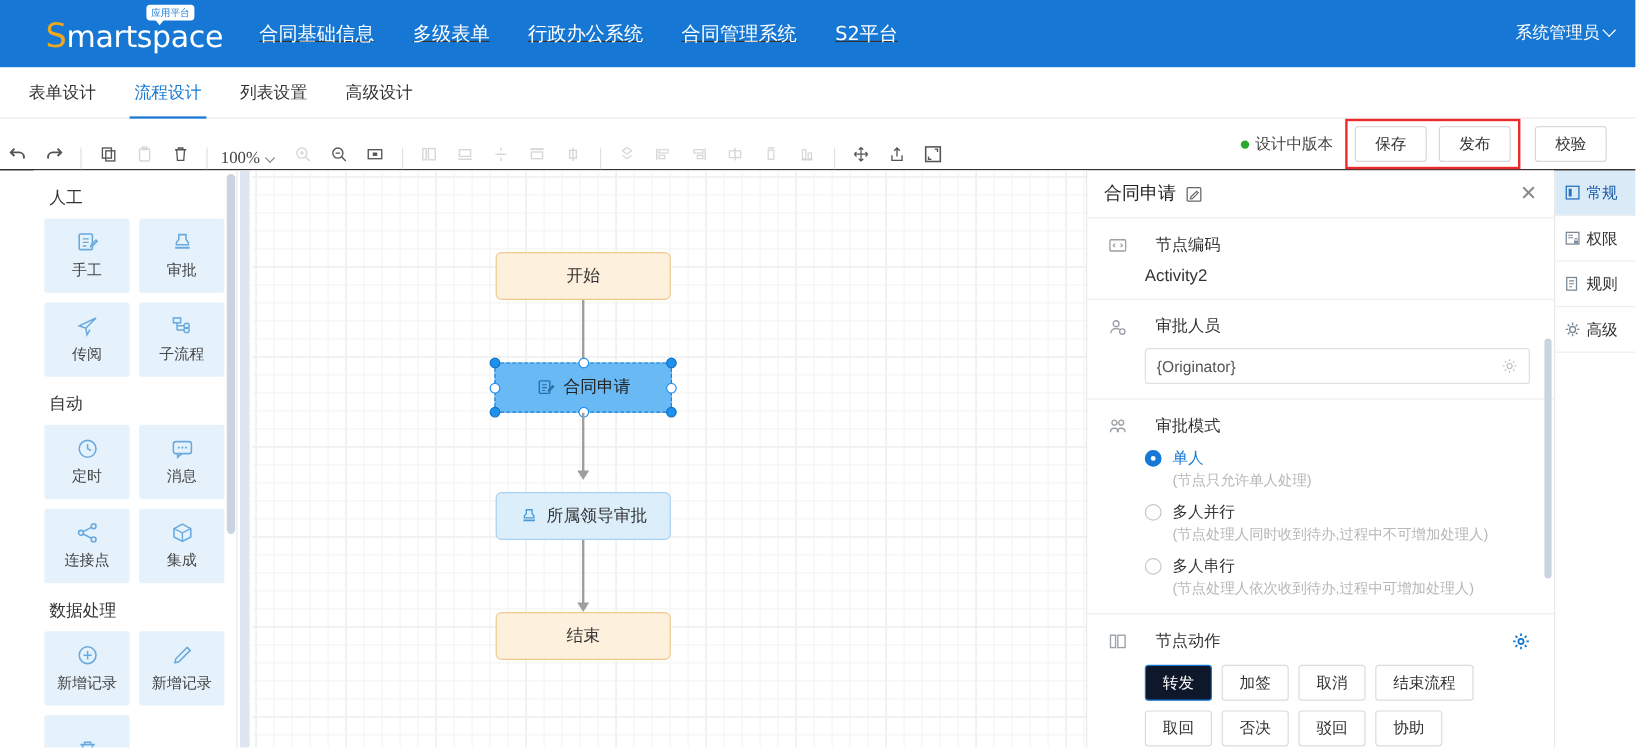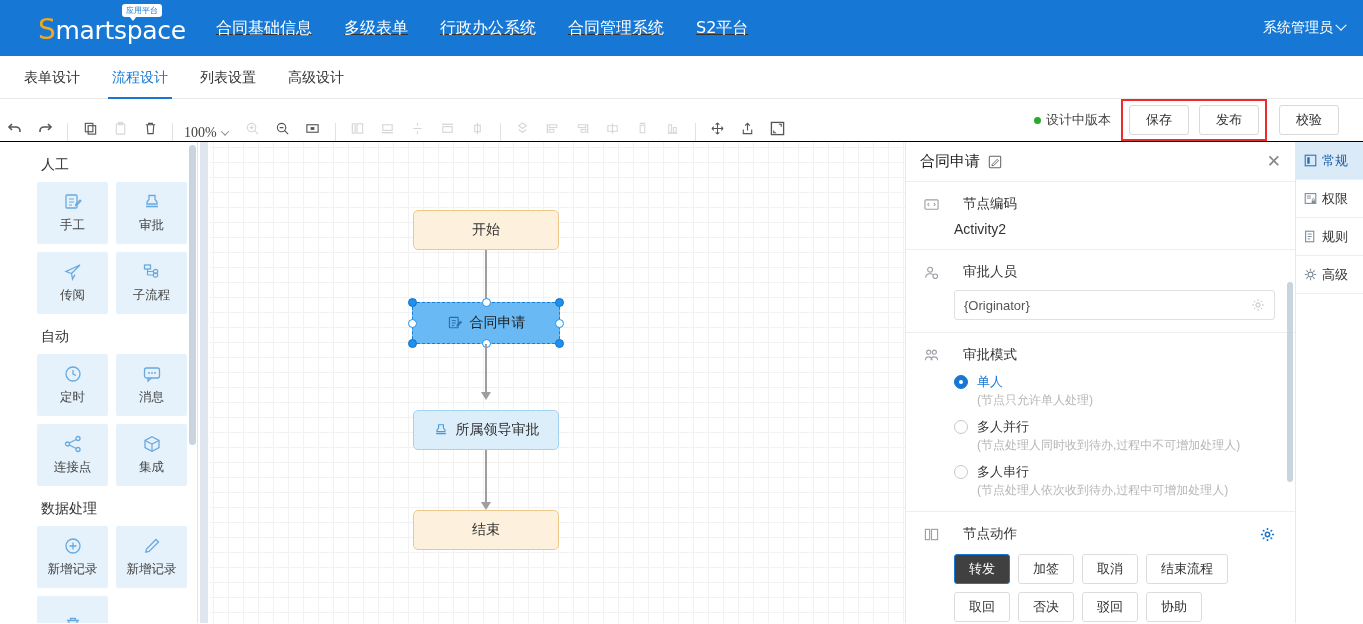--- a/index.html
+++ b/index.html
@@ -192,21 +192,21 @@
     content: ""; position: absolute; left: 4px; top: 4px;
     width: 4px; height: 4px; border-radius: 50%; background: #fff;
   }
   .radio-txt .rt { font-size: 13px; color: #333; }
   .radio-txt .rd { font-size: 12px; color: #b7b7b7; margin-top: 1px; white-space: nowrap; }
   .act-grid { display: flex; flex-wrap: wrap; gap: 8px; margin: 11px 0 0 30px; max-width: 300px; }
   .act-btn {
     border: 1px solid #dcdcdc; border-radius: 3px; background: #fff;
     font-size: 13px; color: #333; padding: 5px 14px; cursor: pointer; white-space: nowrap;
   }
-  .act-btn.primary { background: #404040; border-color: #1678d4; color: #fff; }
+  .act-btn.primary { background: #0f172a; border-color: #1678d4; color: #fff; }
   .props-scroll {
     position: absolute; right: 2px; top: 140px; width: 6px; height: 200px;
     background: #c9d4e0; border-radius: 4px;
   }
   
   .vtabs { width: 68px; background: #fff; border-left: 1px solid #e8e8e8; }
   .vtab {
     height: 38px; display: flex; align-items: center; gap: 5px; padding-left: 8px;
     font-size: 13px; color: #333; border-bottom: 1px solid #eee; cursor: pointer;
     white-space: nowrap;

